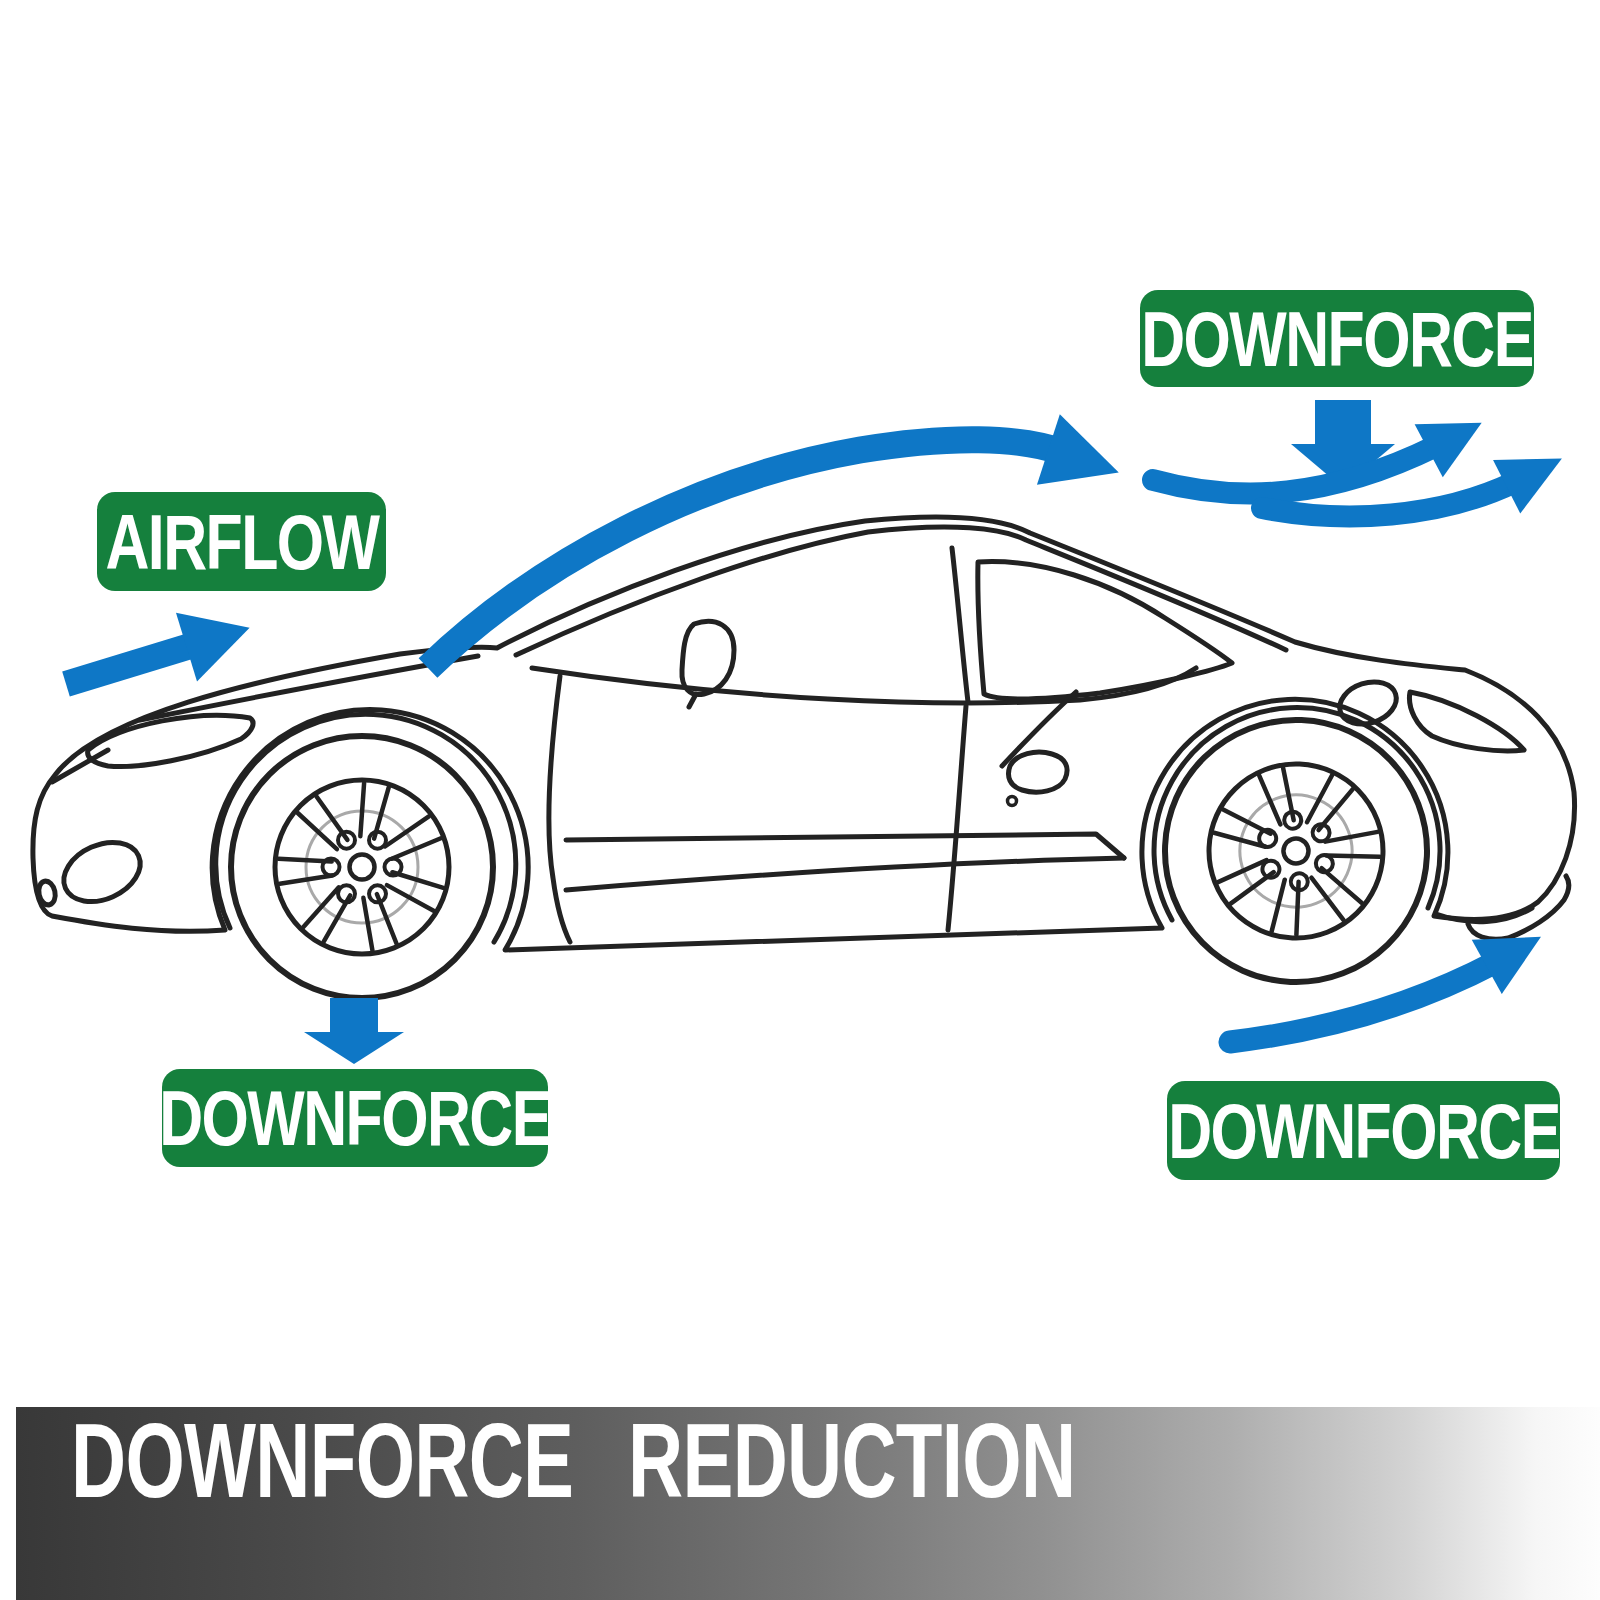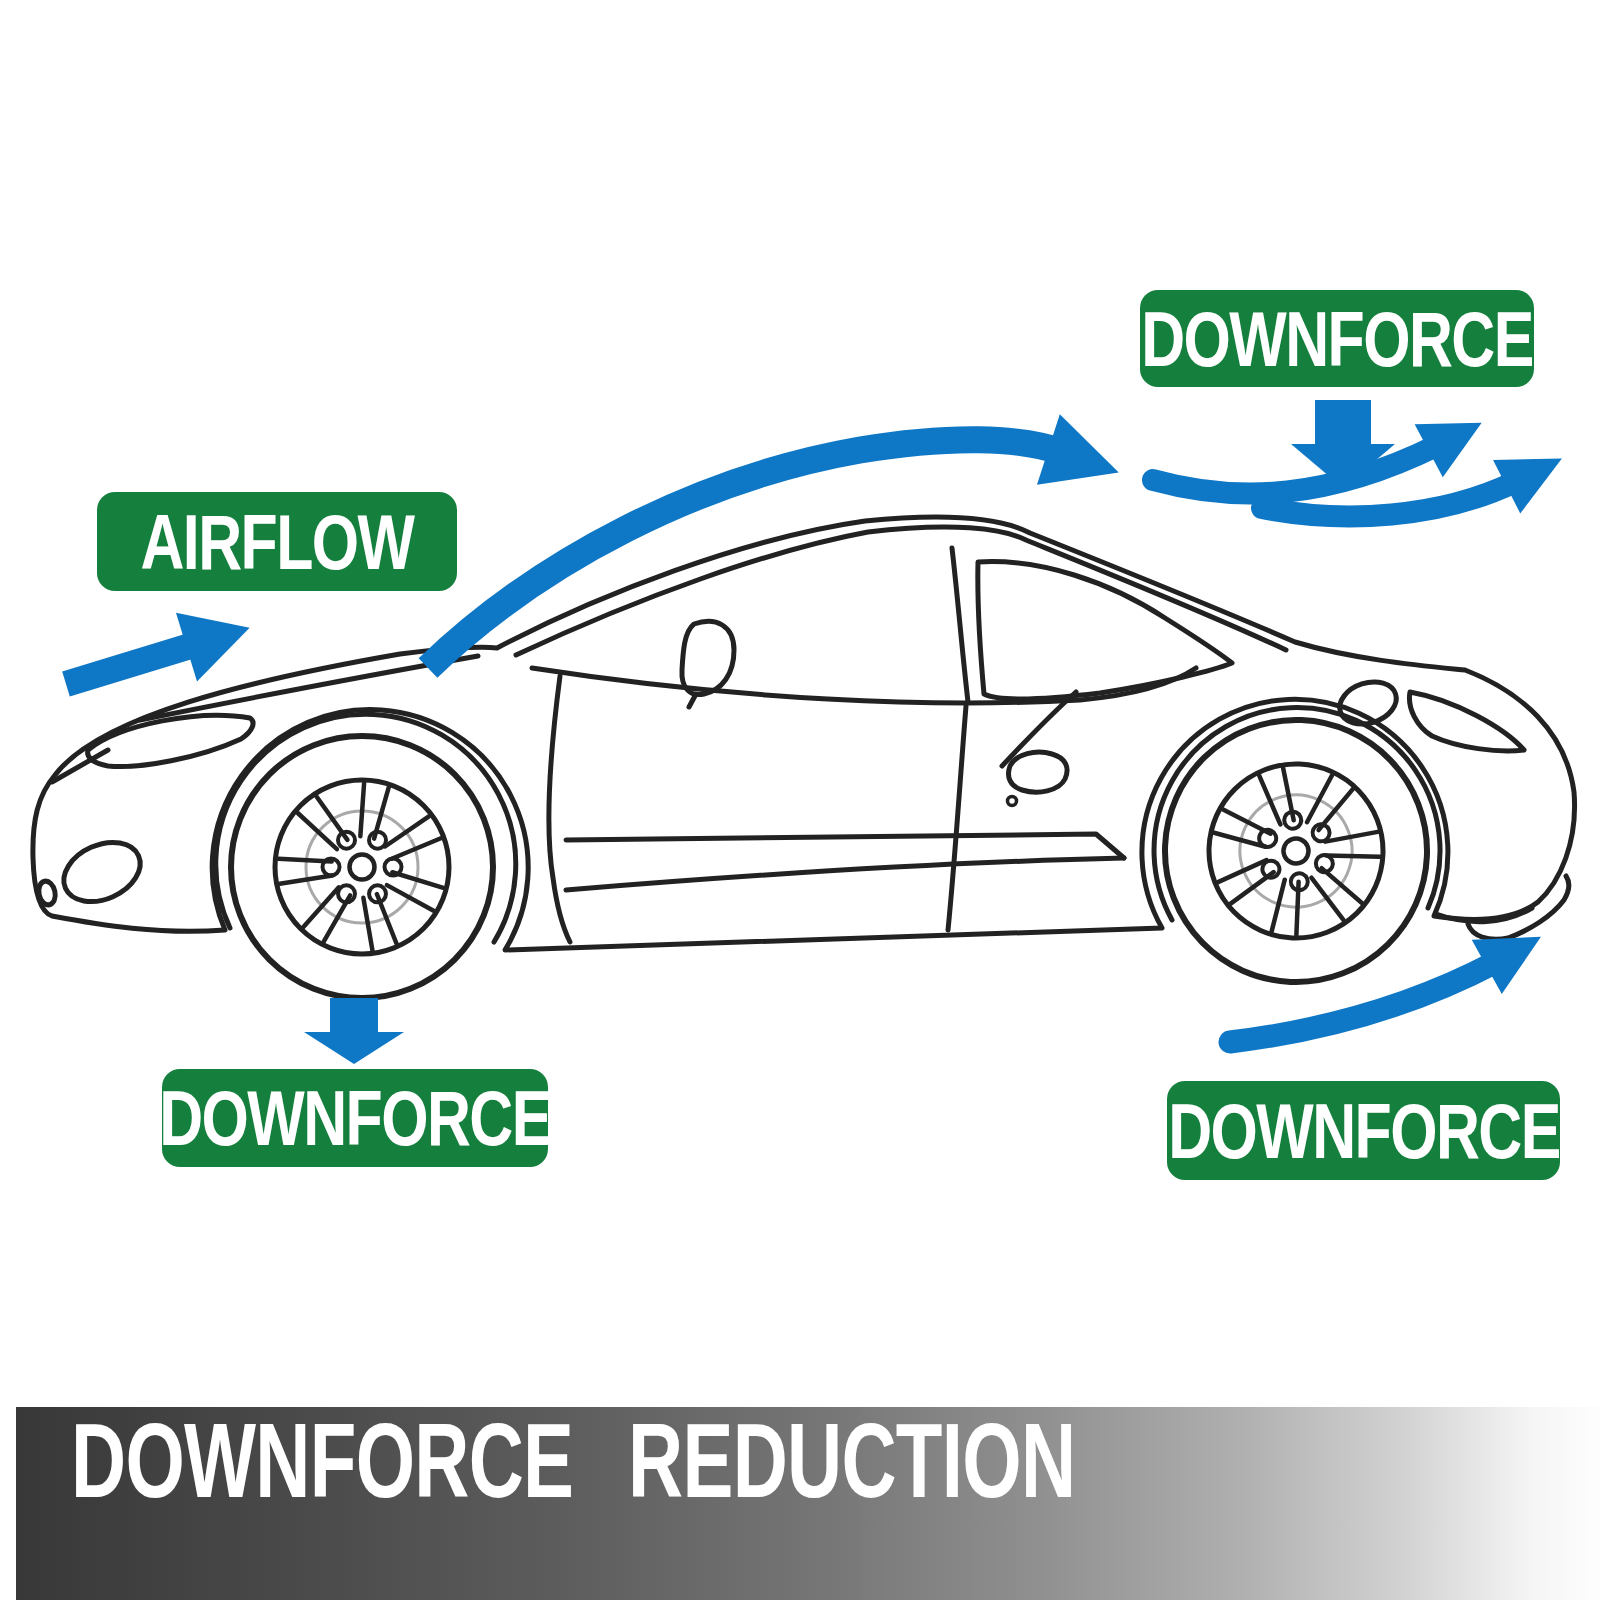--- a/index.html
+++ b/index.html
@@ -10,21 +10,21 @@
   .art{position:absolute;left:0;top:0;width:1600px;height:1600px;}
   .tag{
     position:absolute;background:#15803d;border-radius:18px;
     display:flex;align-items:center;justify-content:center;
   }
   .tag span{
     color:#ffffff;font-weight:700;font-size:78px;letter-spacing:-2px;
     transform:scaleX(0.78);transform-origin:center;white-space:nowrap;
     line-height:1;
   }
-  .tag-airflow{left:97px;top:492px;width:360px;height:99px;}
+  .tag-airflow{left:97px;top:492px;width:289px;height:99px;}
   .tag-df-top{left:1140px;top:290px;width:394px;height:97px;}
   .tag-df-front{left:162px;top:1069px;width:386px;height:98px;}
   .tag-df-rear{left:1167px;top:1081px;width:393px;height:99px;}
   .banner{
     position:absolute;left:16px;top:1407px;width:1600px;height:240px;
     background:linear-gradient(90deg,#383838 0%,#4a4a4a 18%,#5e5e5e 35%,
       #757575 50%,#909090 64%,#aeaeae 76%,#d3d3d3 87%,#f6f6f6 95%,#ffffff 100%);
     display:flex;align-items:flex-start;
   }
   .banner span{

